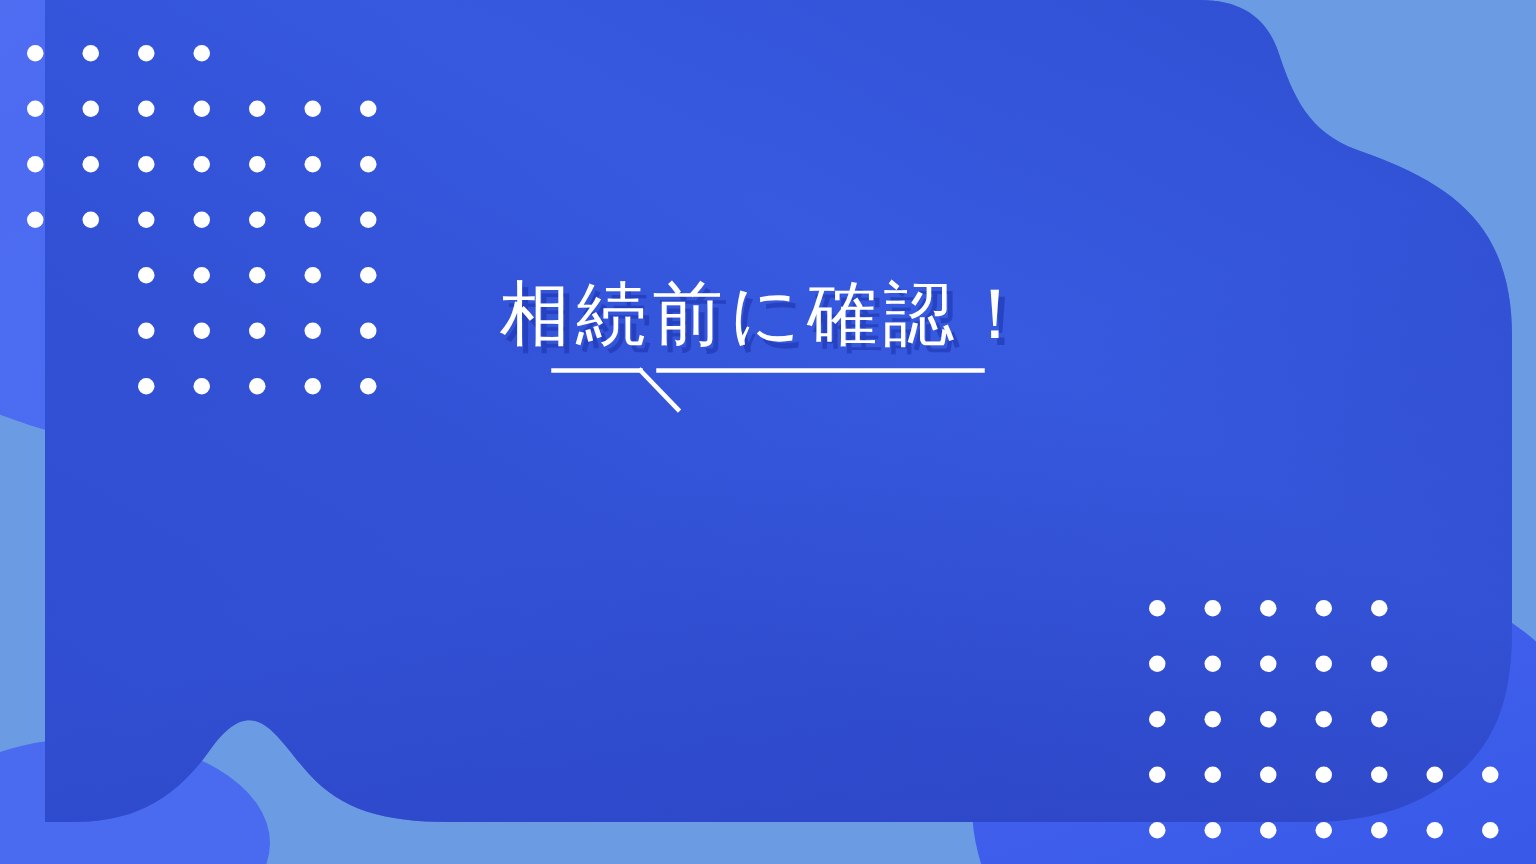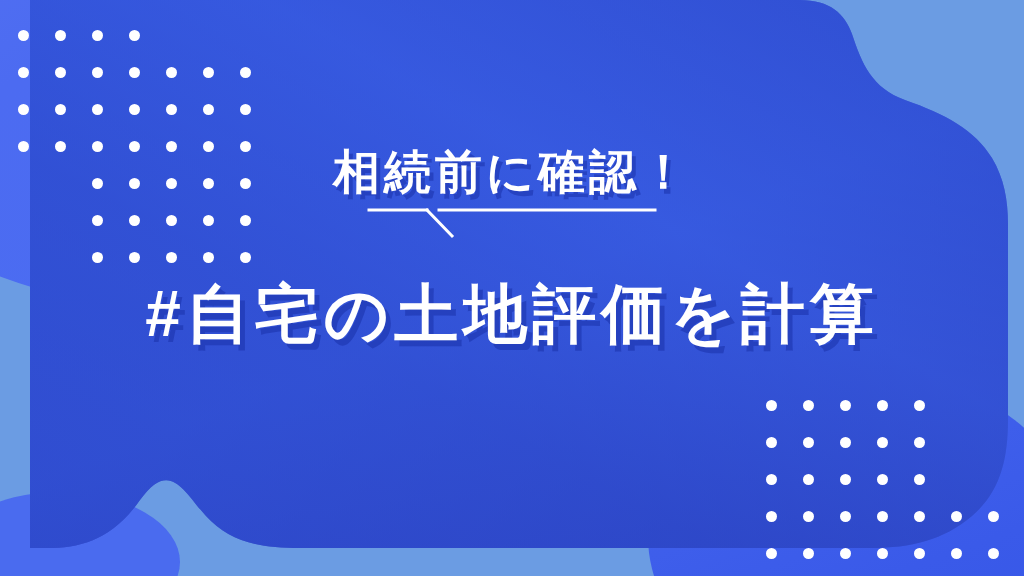--- a/index.html
+++ b/index.html
@@ -75,21 +75,21 @@
     height: 576px;
     display: flex;
     flex-direction: column;
     align-items: center;
     justify-content: center;
   }
 
   #headline-top {
     color: #ffffff;
     font-size: 47px;
-    font-weight: bold;
+    font-weight: normal;
     letter-spacing: 4px;
     line-height: 1.2;
     text-shadow: 4px 5px 0 rgba(25, 50, 170, 0.55);
     white-space: nowrap;
     margin: 0;
     padding: 0;
     position: relative;
     top: -62px;
   }
 
@@ -251,16 +251,15 @@
   <div id="content">
 
     <div id="headline-top">相続前に確認！</div>
 
     <svg id="divider" viewBox="0 0 290 34">
       <line x1="2" y1="4" x2="60" y2="4" stroke="#ffffff" stroke-width="3" stroke-linecap="square"></line>
       <line x1="60" y1="4" x2="85" y2="30" stroke="#ffffff" stroke-width="3" stroke-linecap="square"></line>
       <line x1="72" y1="4" x2="288" y2="4" stroke="#ffffff" stroke-width="3" stroke-linecap="square"></line>
     </svg>
 
-    <div id="headline-main">#自宅の土地評価を計算</div>
 
   </div>
 </div>
 
 </body></html>

